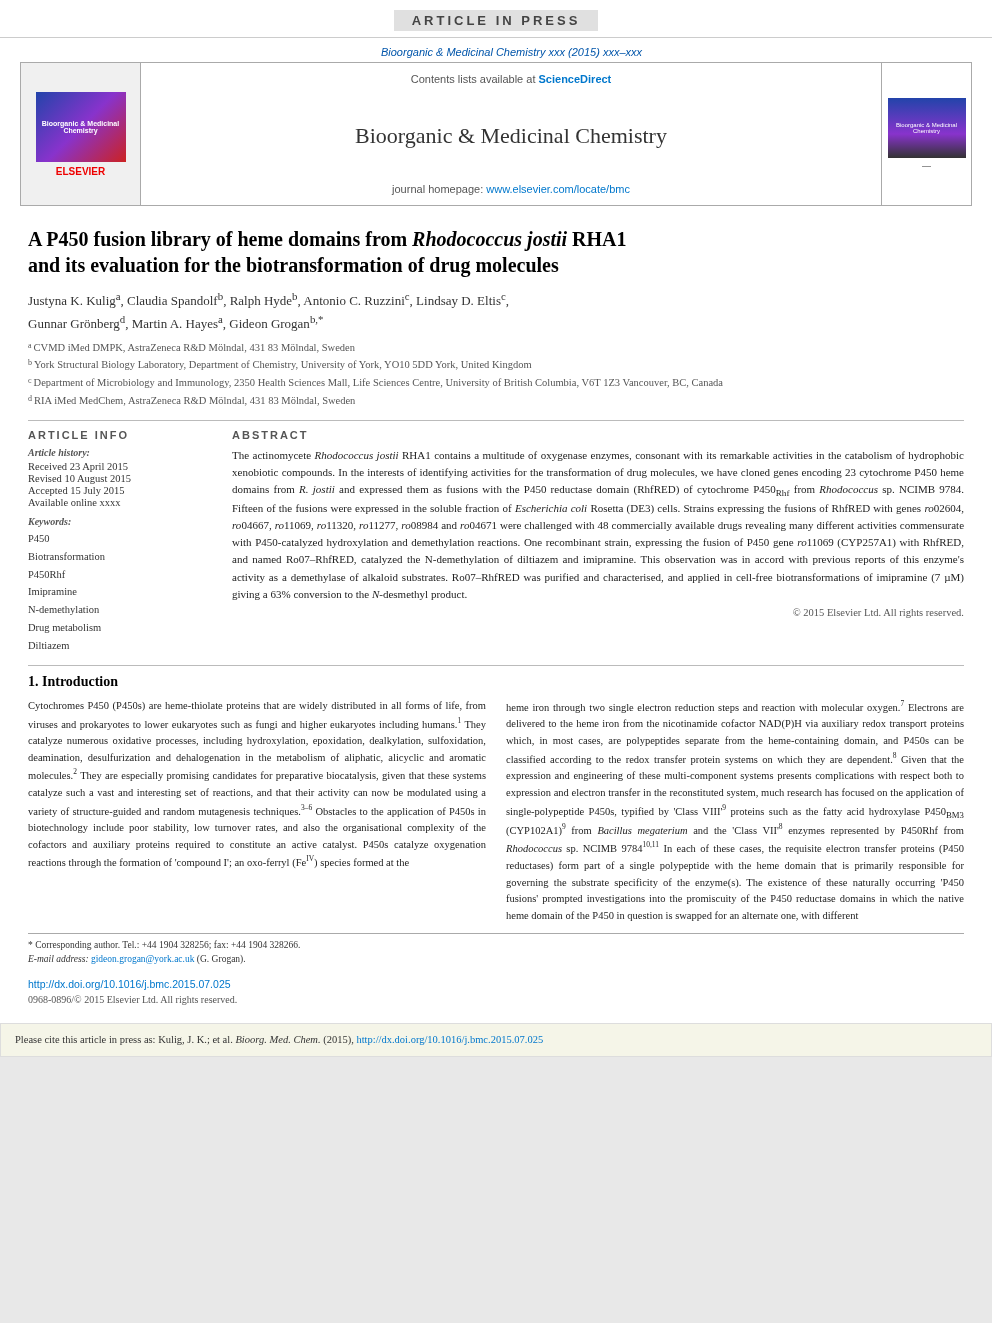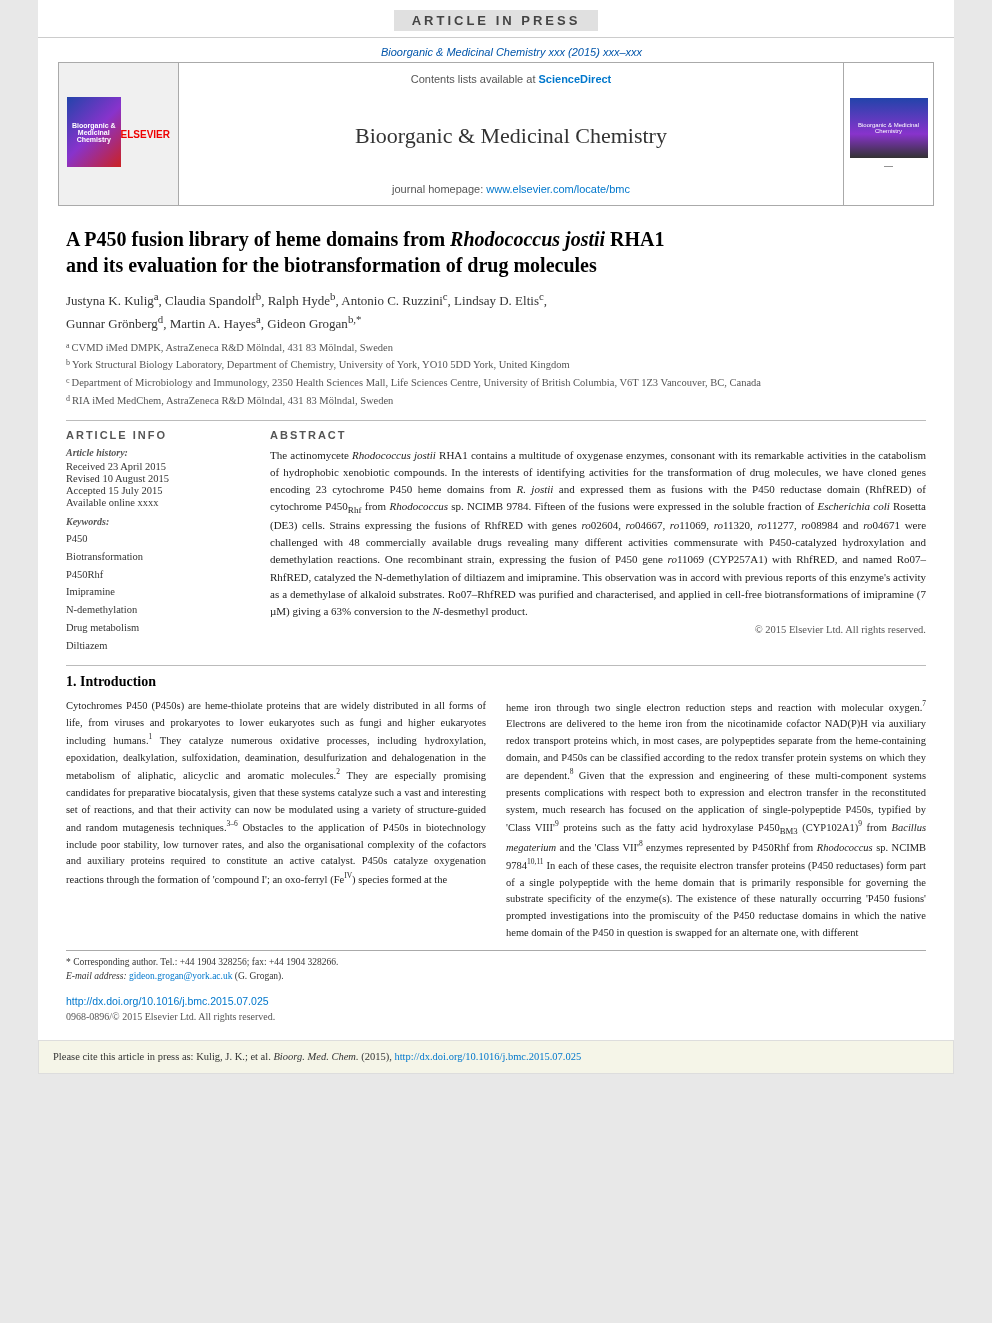--- a/index.html
+++ b/index.html
@@ -5,21 +5,21 @@
     * { margin: 0; padding: 0; box-sizing: border-box; }
     body {
       font-family: "Times New Roman", Times, serif;
       background: #e8e8e8;
       display: flex;
       justify-content: center;
       align-items: flex-start;
       min-height: 100vh;
     }
     .page-wrapper {
-      width: 916px;
+      width: 992px;
       background: #fff;
       position: relative;
     }
     
     .article-in-press-banner {
       background: #fff;
       text-align: center;
       padding: 10px 0 6px 0;
       border-bottom: 1px solid #ccc;
     }
@@ -36,21 +36,21 @@
     .journal-box {
       display: flex;
       align-items: stretch;
       border: 1px solid #aaa;
       margin: 0 10px;
     }
     .journal-left {
       width: 120px;
       background: #f0f0f0;
       display: flex;
-      flex-direction: row;
+      flex-direction: column;
       align-items: center;
       justify-content: center;
       padding: 8px;
       border-right: 1px solid #aaa;
     }
     .journal-logo-box {
       width: 90px;
       height: 70px;
       background: linear-gradient(135deg, #2244aa 0%, #8833cc 50%, #cc2222 100%);
       display: flex;

